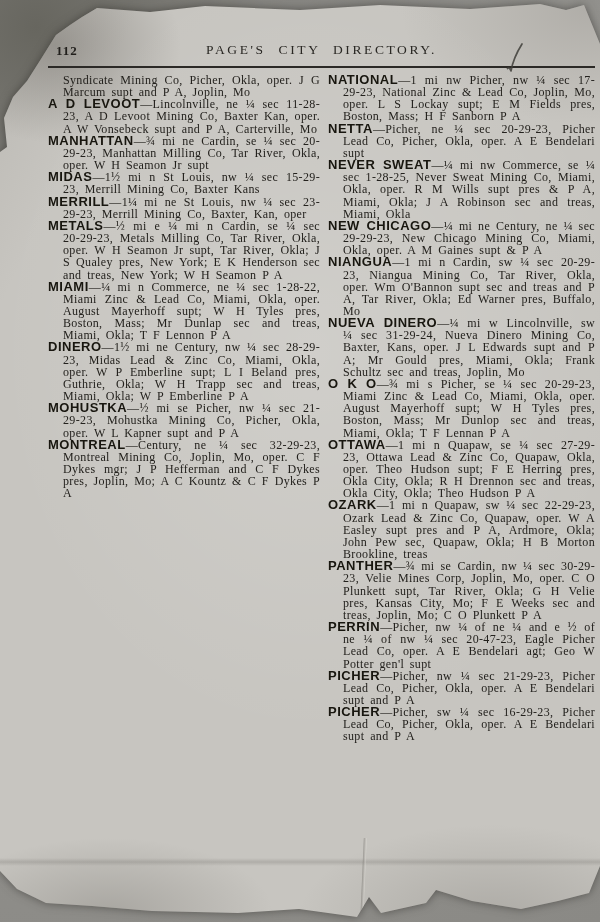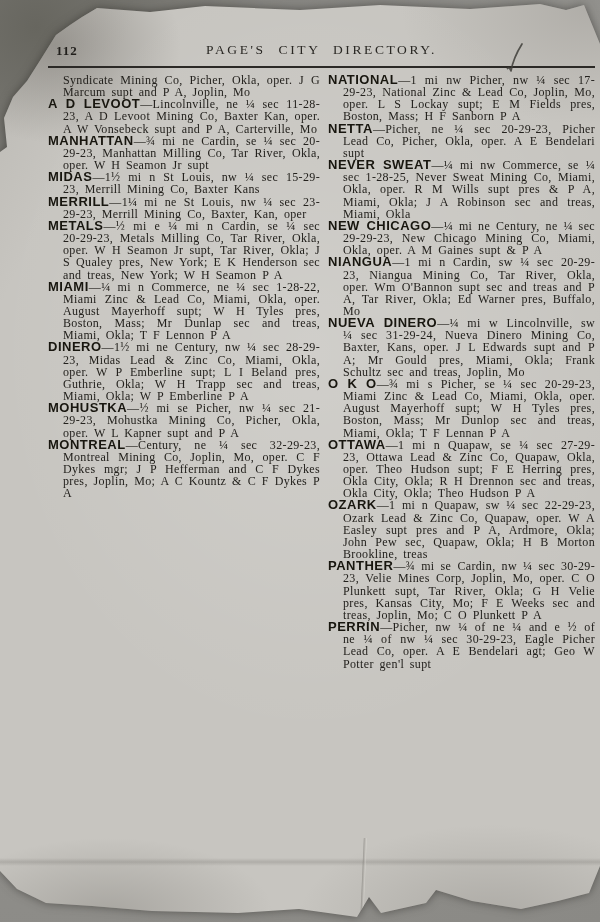--- a/index.html
+++ b/index.html
@@ -98,19 +98,21 @@
         <p class="entry"><b>NATIONAL</b><span>—1 mi nw Picher, nw ¼ sec 17-29-23, National Zinc &amp; Lead Co, Joplin, Mo, oper. L S Lockay supt; E M Fields pres, Boston, Mass; H F Sanborn P A</span></p>
         <p class="entry"><b>NETTA</b><span>—Picher, ne ¼ sec 20-29-23, Picher Lead Co, Picher, Okla, oper. A E Bendelari supt</span></p>
         <p class="entry"><b>NEVER SWEAT</b><span>—¼ mi nw Commerce, se ¼ sec 1-28-25, Never Sweat Mining Co, Miami, Okla, oper. R M Wills supt pres &amp; P A, Miami, Okla; J A Robinson sec and treas, Miami, Okla</span></p>
         <p class="entry"><b>NEW CHICAGO</b><span>—¼ mi ne Century, ne ¼ sec 29-29-23, New Chicago Mining Co, Miami, Okla, oper. A M Gaines supt &amp; P A</span></p>
         <p class="entry"><b>NIANGUA</b><span>—1 mi n Cardin, sw ¼ sec 20-29-23, Niangua Mining Co, Tar River, Okla, oper. Wm O'Bannon supt sec and treas and P A, Tar River, Okla; Ed Warner pres, Buffalo, Mo</span></p>
         <p class="entry"><b>NUEVA DINERO</b><span>—¼ mi w Lincolnville, sw ¼ sec 31-29-24, Nueva Dinero Mining Co, Baxter, Kans, oper. J L Edwards supt and P A; Mr Gould pres, Miami, Okla; Frank Schultz sec and treas, Joplin, Mo</span></p>
         <p class="entry"><b>O K O</b><span>—¾ mi s Picher, se ¼ sec 20-29-23, Miami Zinc &amp; Lead Co, Miami, Okla, oper. August Mayerhoff supt; W H Tyles pres, Boston, Mass; Mr Dunlop sec and treas, Miami, Okla; T F Lennan P A</span></p>
         <p class="entry"><b>OTTAWA</b><span>—1 mi n Quapaw, se ¼ sec 27-29-23, Ottawa Lead &amp; Zinc Co, Quapaw, Okla, oper. Theo Hudson supt; F E Herring pres, Okla City, Okla; R H Drennon sec and treas, Okla City, Okla; Theo Hudson P A</span></p>
         <p class="entry"><b>OZARK</b><span>—1 mi n Quapaw, sw ¼ sec 22-29-23, Ozark Lead &amp; Zinc Co, Quapaw, oper. W A Easley supt pres and P A, Ardmore, Okla; John Pew sec, Quapaw, Okla; H B Morton Brookline, treas</span></p>
         <p class="entry"><b>PANTHER</b><span>—¾ mi se Cardin, nw ¼ sec 30-29-23, Velie Mines Corp, Joplin, Mo, oper. C O Plunkett supt, Tar River, Okla; G H Velie pres, Kansas City, Mo; F E Weeks sec and treas, Joplin, Mo; C O Plunkett P A</span></p>
-        <p class="entry"><b>PERRIN</b><span>—Picher, nw ¼ of ne ¼ and e ½ of ne ¼ of nw ¼ sec 30-29-23, Eagle Picher Lead Co, oper. A E Bendelari agt; Geo W Potter gen'l supt</span></p>
+        <p class="entry"><b>PERRIN</b><span>—Picher, nw ¼ of ne ¼ and e ½ of ne ¼ of nw ¼ sec 20-47-23, Eagle Picher Lead Co, oper. A E Bendelari agt; Geo W Potter gen'l supt</span></p>
+        <p class="entry"><b>PICHER</b><span>—Picher, nw ¼ sec 21-29-23, Picher Lead Co, Picher, Okla, oper. A E Bendelari supt and P A</span></p>
+        <p class="entry"><b>PICHER</b><span>—Picher, sw ¼ sec 16-29-23, Picher Lead Co, Picher, Okla, oper. A E Bendelari supt and P A</span></p>
       </div>
 
     <div class="crease"></div>
 
   </div>
 </div>
 
 </body></html>

